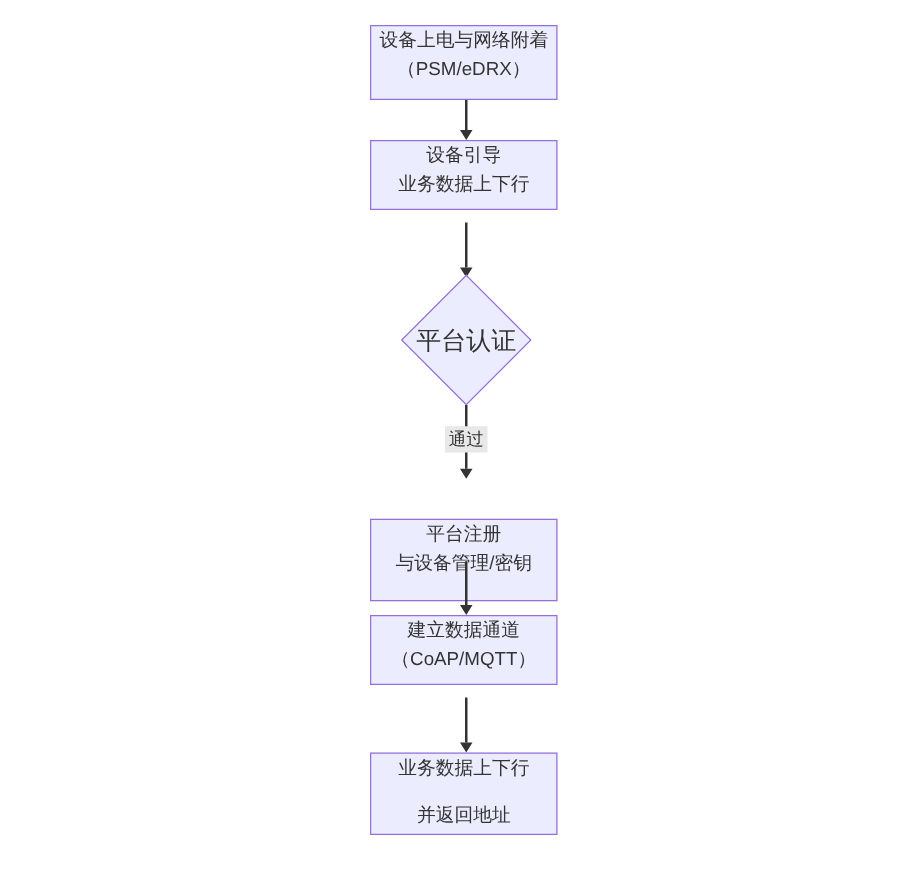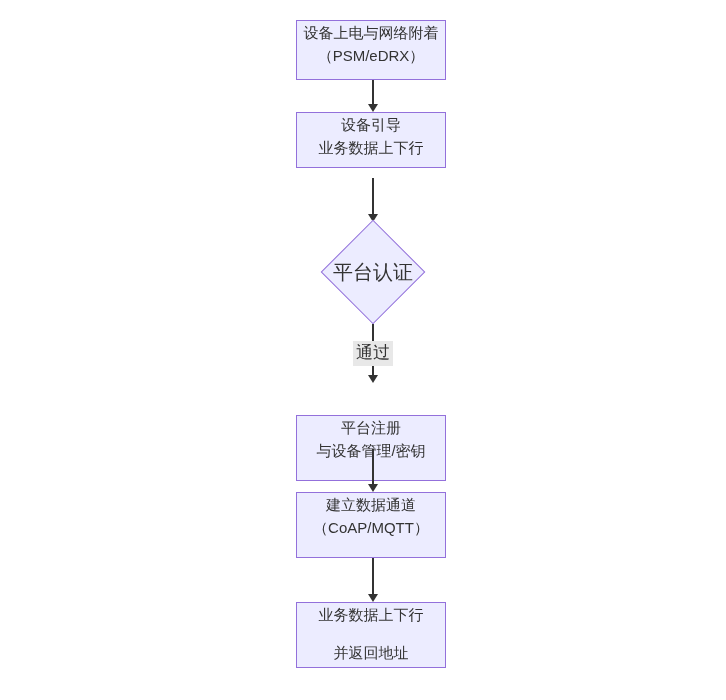--- a/index.html
+++ b/index.html
@@ -82,21 +82,21 @@
     border-right: 5px solid transparent;
     border-top: 8px solid var(--edge, #333333);
   }
   .edge-label {
     position: absolute;
     left: 373px;
     top: 341px;
     transform: translateX(-50%);
     background: var(--edge-label-bg, #e8e8e8);
     color: var(--text, #333333);
-    font-size: 17px;
+    font-size: 14px;
     padding: 1px 3px;
     line-height: 1.35;
     z-index: 2;
     white-space: nowrap;
   }
 </style>
 </head>
 <body>
 
 <div class="canvas">
@@ -135,21 +135,21 @@
   <div class="node" style="left:296px; top:383px; height:66px;margin-top:32px;">
     <span class="line">平台注册</span>
     <span class="line">与设备管理/密钥</span>
   </div>
 
   <div class="edge" style="top:449px; height:43px;">
     <div class="shaft"></div>
     <div class="head"></div>
   </div>
 
-  <div class="node" style="left:296px; top:492px; height:66px;">
+  <div class="node" style="left:296px; top:492px; height:56px;">
     <span class="line">建立数据通道</span>
     <span class="line">（CoAP/MQTT）</span>
   </div>
 
   <div class="edge" style="top:558px; height:44px;">
     <div class="shaft"></div>
     <div class="head"></div>
   </div>
 
   <div class="node" style="left:296px; top:602px; height:66px;gap:15px;">

